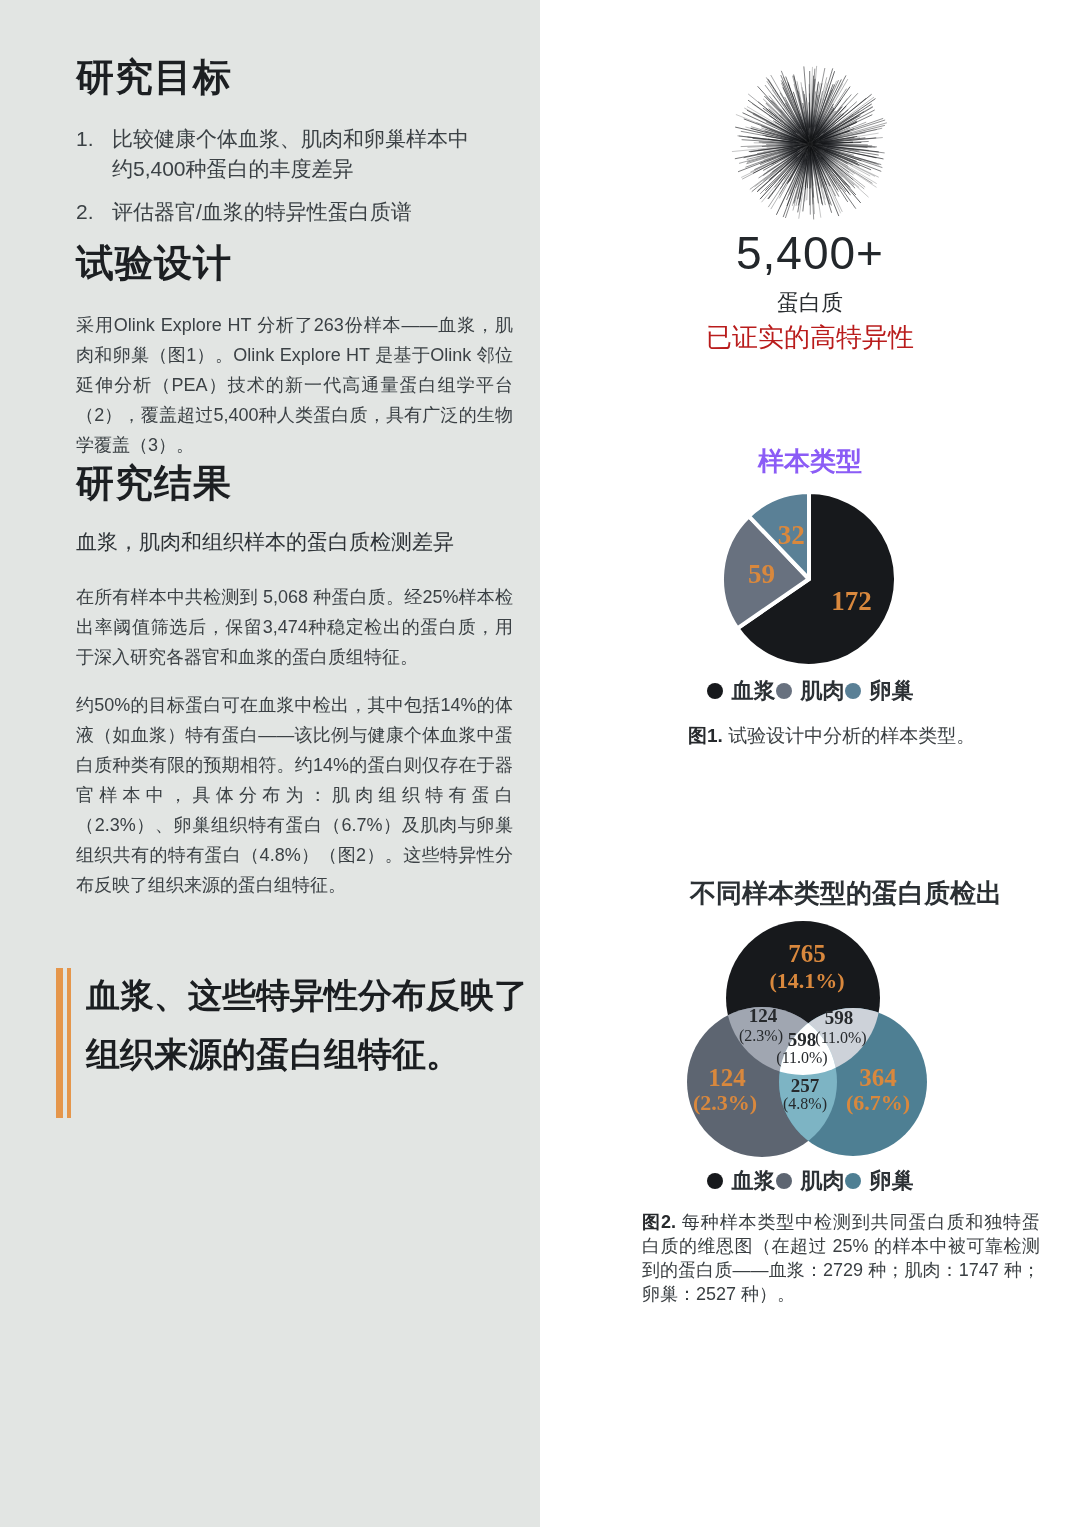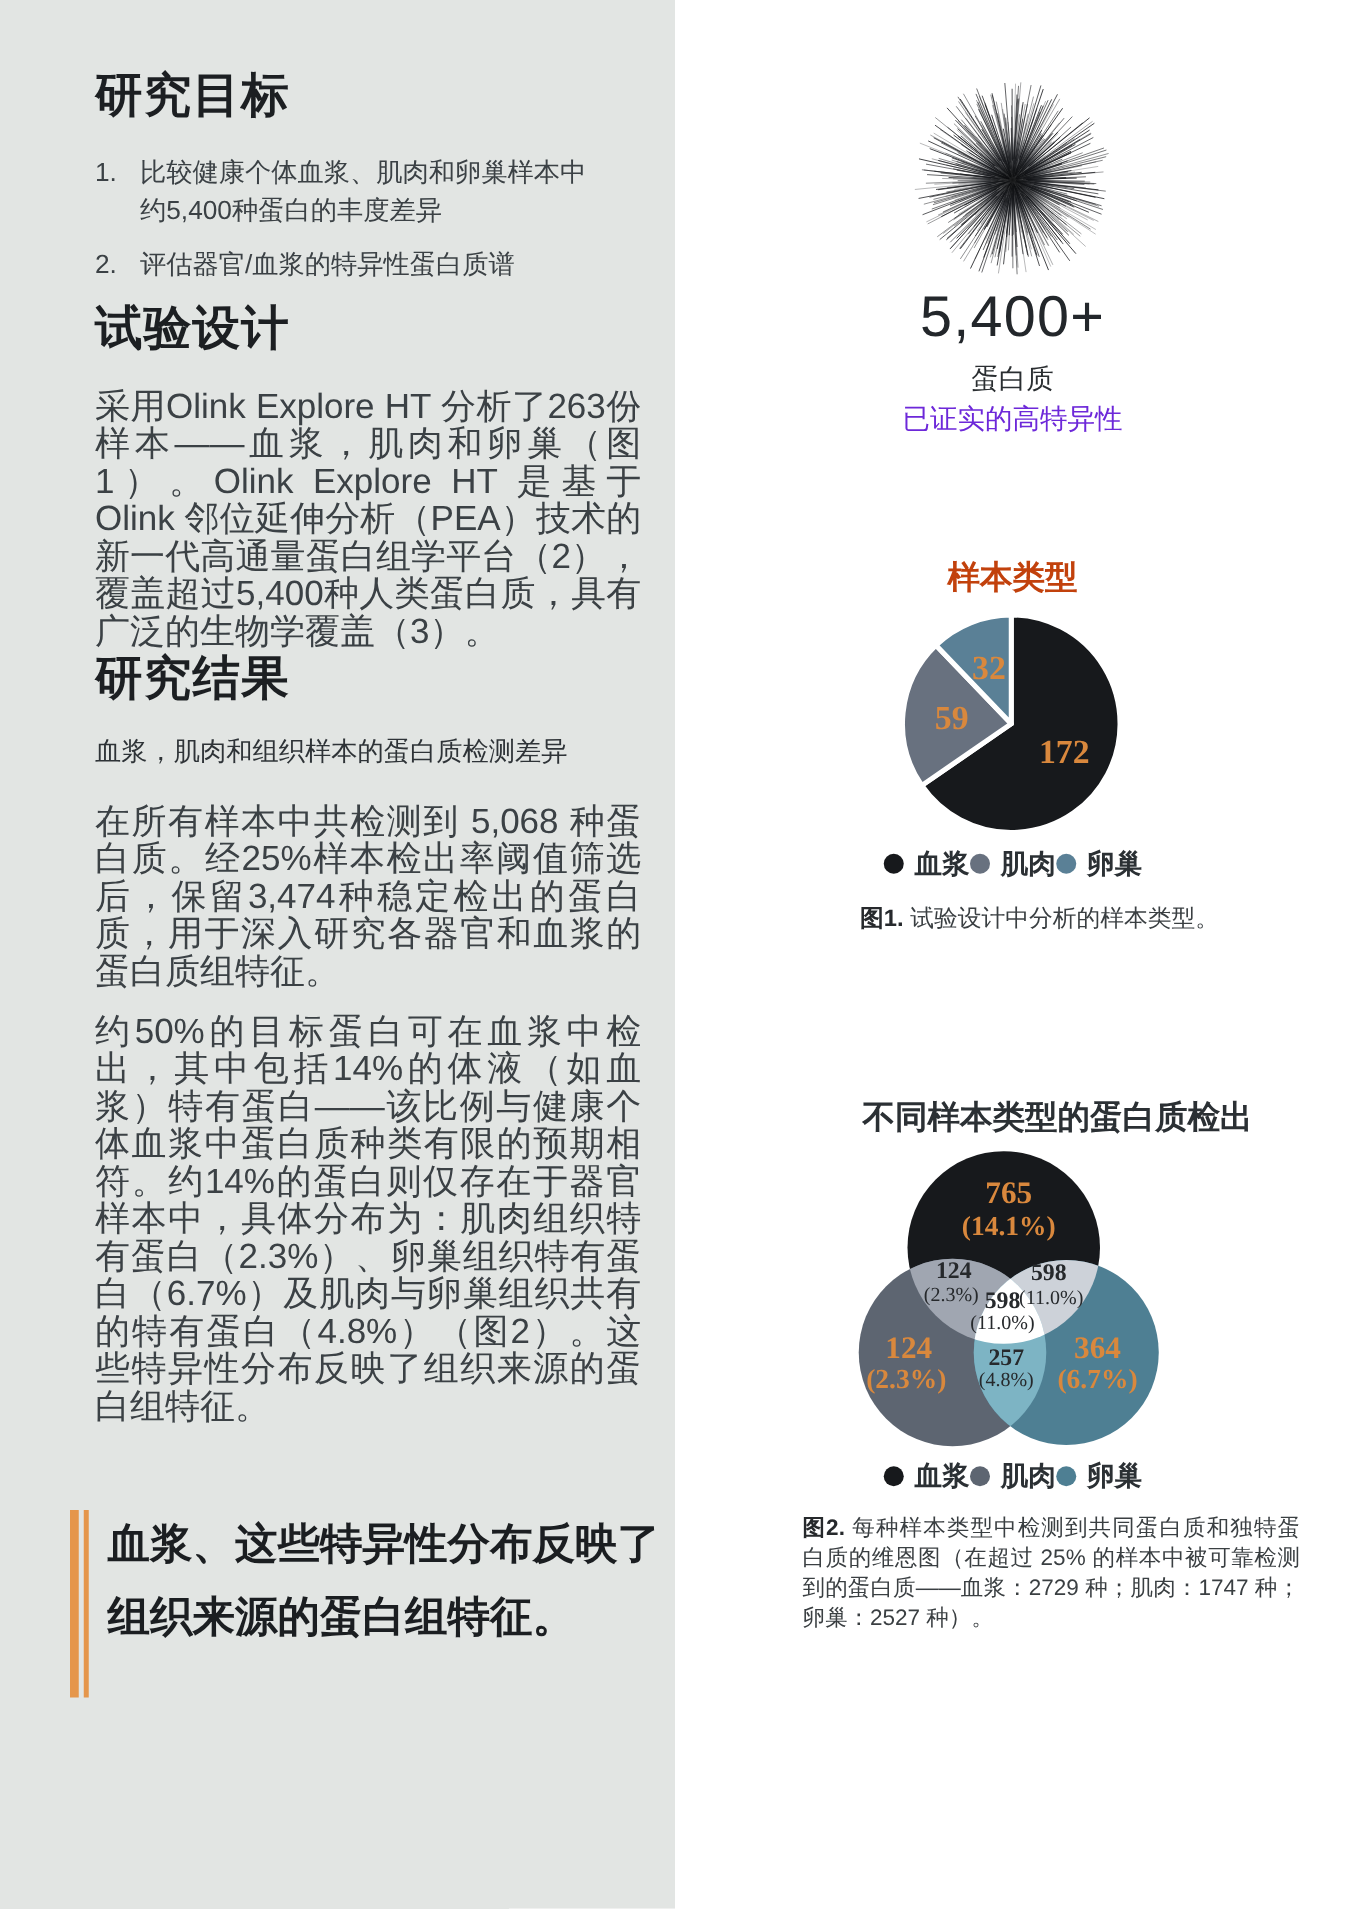--- a/index.html
+++ b/index.html
@@ -6,36 +6,36 @@
     font-family:"Liberation Sans","DejaVu Sans",sans-serif;overflow:hidden;}
   .page{position:relative;width:1080px;height:1295px;}
   
   .panel{position:absolute;left:0;top:0;width:540px;height:1527px;background:#e2e5e3;
     box-sizing:border-box;padding:54px 30px 0 76px;color:#33383c;}
   h1.sec{font-size:38px;line-height:46px;font-weight:700;color:#1c1f22;margin:0 0 24px 0;letter-spacing:1px;}
   .objective-list{margin:0 0 0 0;width:408px;}
   .objective-item{display:flex;margin-bottom:13px;font-size:21px;line-height:30px;color:#3b4145;}
   .objective-num{width:36px;flex:0 0 36px;}
   .objective-text{flex:1;}
-  .body-para{width:437px;font-size:28px;line-height:30px;color:#3b4145;margin:18px 0 0 0;text-align:justify;}
+  .body-para{width:437px;font-size:18px;line-height:30px;color:#3b4145;margin:18px 0 0 0;text-align:justify;}
   .mt-lg{margin-top:46px;}
   .sub-head{font-size:21px;line-height:44px;font-weight:400;color:#2e3337;margin:14px 0 0 0;width:452px;}
   .quote{position:relative;margin:62px 0 0 -20px;padding:4px 0 34px 30px;width:458px;
     font-size:34px;line-height:59px;font-weight:700;color:#1b1e21;}
   .quote::before{content:"";position:absolute;left:0;top:6px;bottom:0;width:7px;background:#e5964b;}
   .quote::after{content:"";position:absolute;left:11px;top:6px;bottom:0;width:4px;background:#e5964b;}
   
   .rightcol{position:absolute;left:540px;top:0;width:540px;height:1527px;background:#ffffff;}
   .burst-wrap{position:absolute;top:62px;left:0;width:540px;text-align:center;}
   .stat-value{position:absolute;top:226px;left:0;width:540px;text-align:center;
     font-size:46px;font-weight:400;color:#23272b;letter-spacing:1px;}
   .stat-line1{position:absolute;top:288px;left:0;width:540px;text-align:center;font-size:22px;color:#2a2e31;}
-  .stat-line2{position:absolute;top:320px;left:0;width:540px;text-align:center;font-size:22px;color:#6d28d9;}
+  .stat-line2{position:absolute;top:320px;left:0;width:540px;text-align:center;font-size:26px;color:#b91c1c;}
   .fig1-title{position:absolute;top:444px;left:0;width:540px;text-align:center;
-    font-size:26px;font-weight:600;color:#c2410c;}
+    font-size:26px;font-weight:600;color:#8b5cf6;}
   .pie-wrap{position:absolute;top:484px;left:155px;width:230px;height:190px;}
   .legend-row{position:absolute;left:0;width:540px;display:flex;justify-content:center;}
   .legend1{top:676px;}
   .legend2{top:1166px;}
   .legend-item{display:flex;align-items:center;gap:9px;font-size:22px;font-weight:600;color:#2b3034;}
   .dot{width:16px;height:16px;border-radius:50%;display:inline-block;}
   .caption{font-size:19px;line-height:25px;color:#3a3f42;}
   .caption b{color:#26292c;}
   .caption1{position:absolute;top:704px;left:148px;width:360px;}
   .caption2{position:absolute;top:1192px;left:102px;width:398px;text-align:justify;font-size:18px;line-height:24px;}

